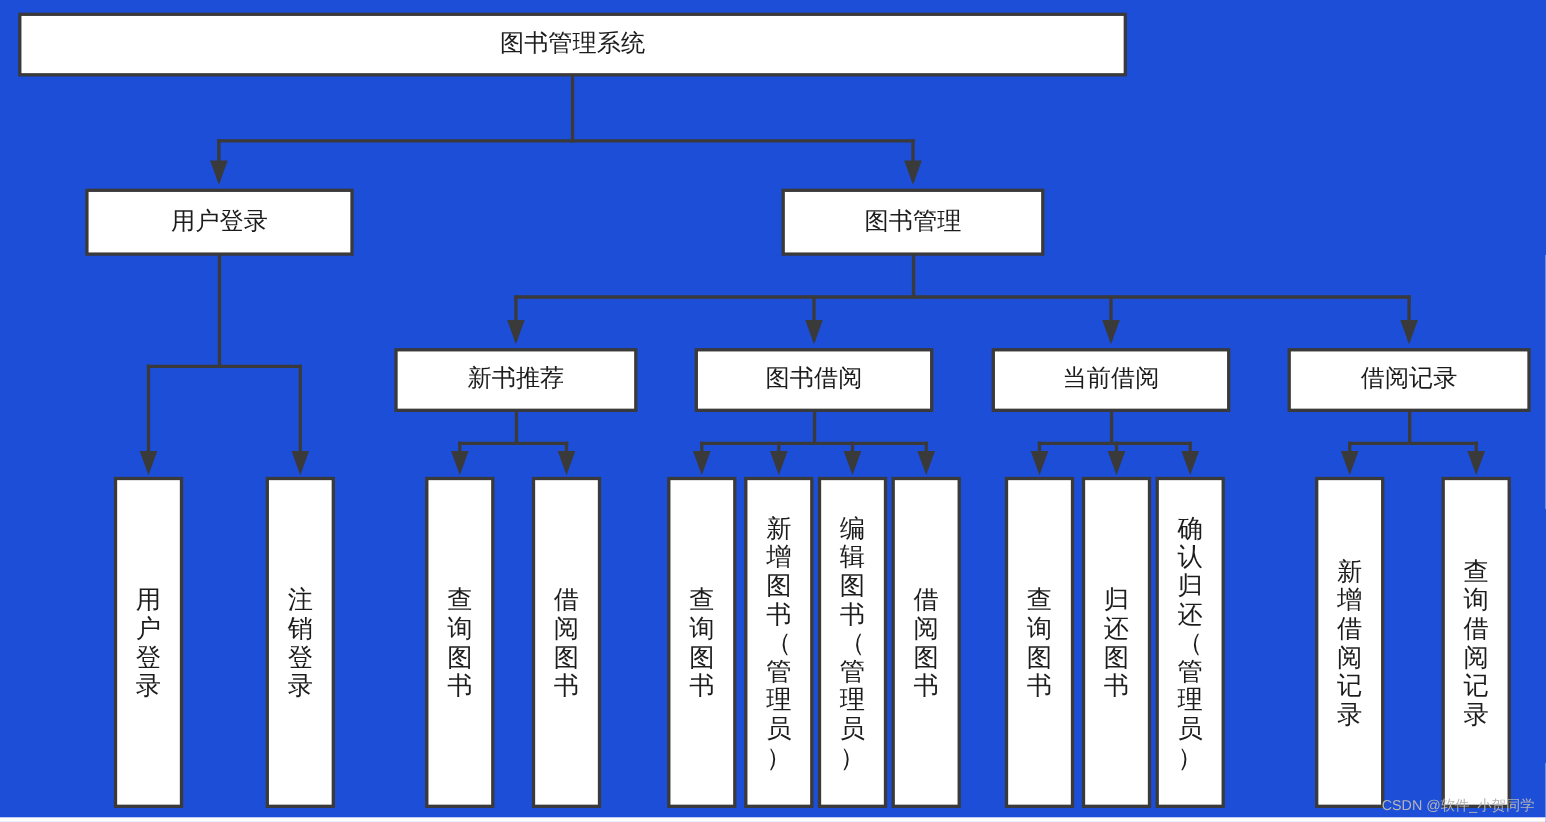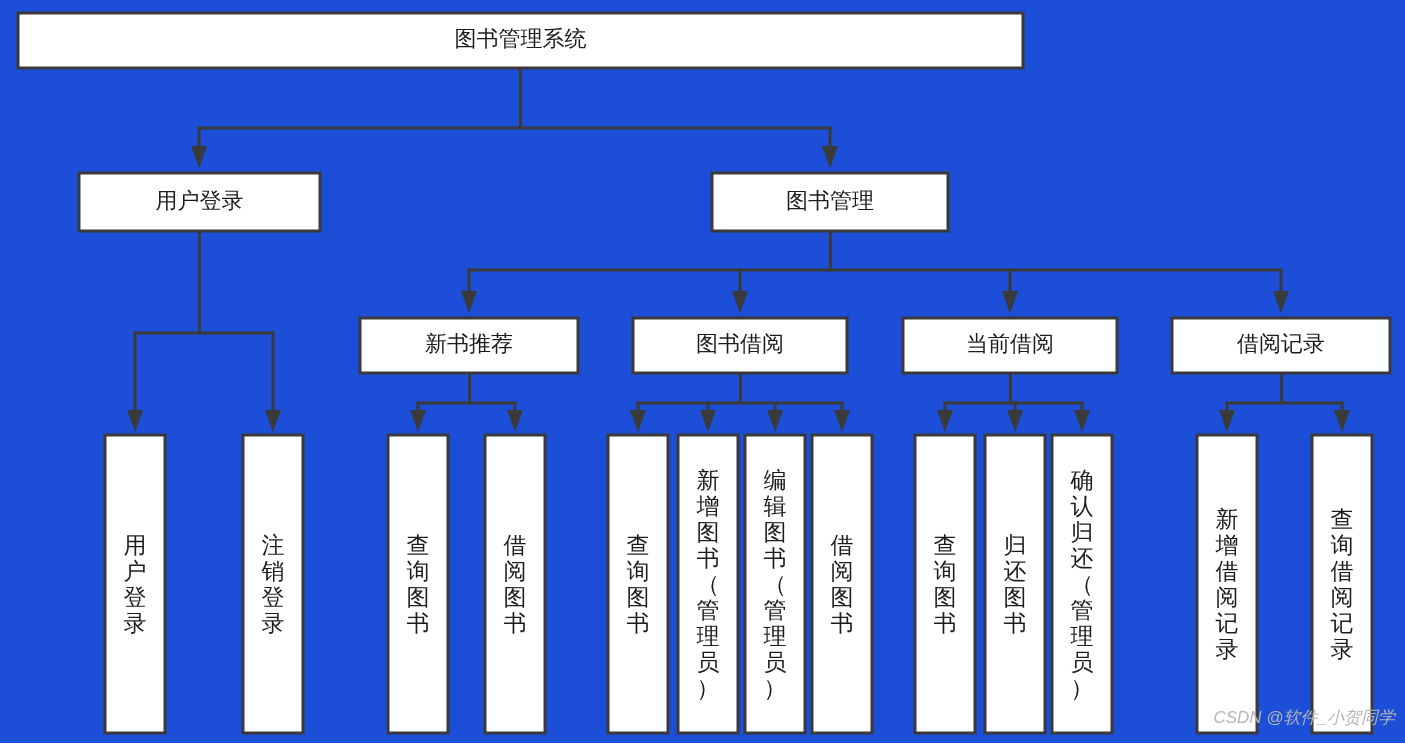--- a/index.html
+++ b/index.html
@@ -45,27 +45,26 @@
   .node-label-h {
     font-family: "Liberation Sans", "DejaVu Sans", sans-serif;
     font-size: 22px;
     fill: #1c1c1c;
     text-anchor: middle;
     dominant-baseline: middle;
   }
   .watermark-text {
     position: absolute;
     right: 10px;
-    bottom: 14px;
+    bottom: 2px;
     font-family: "Liberation Sans", "DejaVu Sans", sans-serif;
-    font-size: 17px;
+    font-size: 13px;
     color: #b4b4b4;
     white-space: nowrap;
     pointer-events: none;
-    font-style: italic;
   }
 </style>
 </head>
 <body>
 
 <div id="diagram-root">
 
   <svg class="diagram-canvas" viewBox="0 0 1405 747">
     <g id="connectors-layer">
         <path d="M 520.5 68 L 520.5 128" class="connector"></path>

